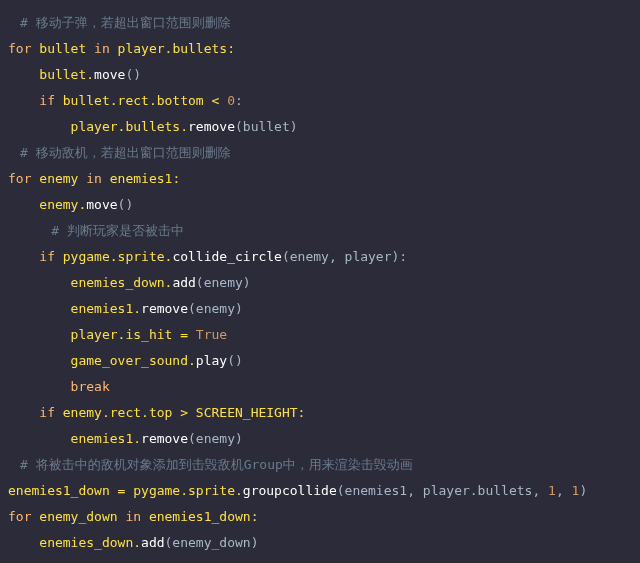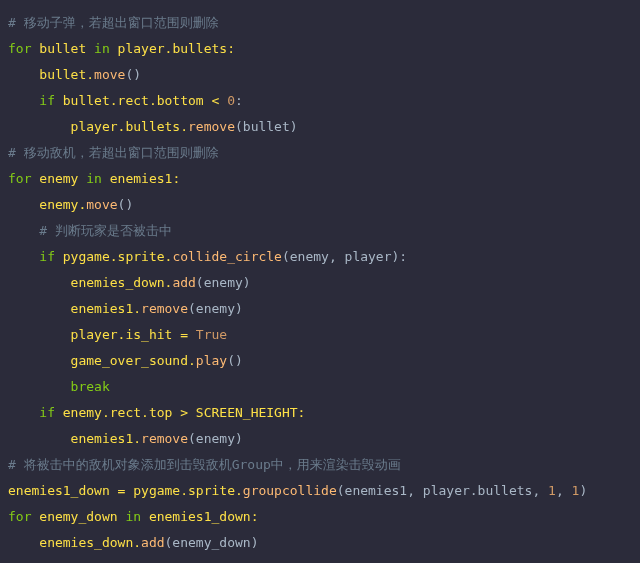--- a/index.html
+++ b/index.html
@@ -14,24 +14,24 @@
       line-height: 26px;
       color: #a9b7c6;
       padding: 10px 8px;
       width: 640px;
       height: 563px;
       overflow: hidden;
     }
     .code-line {
       white-space: pre;
     }
-    .comment { color: #6a7b8c; }
-    .keyword { color: #84cc16; }
+    .comment { color: #6a7b8c; margin-left: 12px; }
+    .keyword { color: #fdba74; }
     .ident { color: #fde047; }
-    .funcname { color: #fdba74; }
+    .funcname { color: #ffffff; }
     .number { color: #d19a66; }
     .const { color: #d19a66; text-align: right; }
     .punct { color: #a9b7c6; }
   </style>
 </head>
 <body>
 
 <pre><div class="code-line"><span class="comment"># 移动子弹，若超出窗口范围则删除</span></div><div class="code-line"><span class="keyword">for</span><span class="ident"> bullet </span><span class="keyword">in</span><span class="ident"> player.bullets:</span></div><div class="code-line"><span class="ident">    bullet.</span><span class="funcname">move</span><span class="punct">()</span></div><div class="code-line"><span class="keyword">    if</span><span class="ident"> bullet.rect.bottom &lt; </span><span class="number">0</span><span class="punct">:</span></div><div class="code-line"><span class="ident">        player.bullets.</span><span class="funcname">remove</span><span class="punct">(bullet)</span></div><div class="code-line"><span></span></div><div class="code-line"><span class="comment"># 移动敌机，若超出窗口范围则删除</span></div><div class="code-line"><span class="keyword">for</span><span class="ident"> enemy </span><span class="keyword">in</span><span class="ident"> enemies1:</span></div><div class="code-line"><span class="ident">    enemy.</span><span class="funcname">move</span><span class="punct">()</span></div><div class="code-line"><span class="comment">    # 判断玩家是否被击中</span></div><div class="code-line"><span class="keyword">    if</span><span class="ident"> pygame.sprite.</span><span class="funcname">collide_circle</span><span class="punct">(enemy, player):</span></div><div class="code-line"><span class="ident">        enemies_down.</span><span class="funcname">add</span><span class="punct">(enemy)</span></div><div class="code-line"><span class="ident">        enemies1.</span><span class="funcname">remove</span><span class="punct">(enemy)</span></div><div class="code-line"><span class="ident">        player.is_hit = </span><span class="const">True</span></div><div class="code-line"><span class="ident">        game_over_sound.</span><span class="funcname">play</span><span class="punct">()</span></div><div class="code-line"><span class="keyword">        break</span></div><div class="code-line"><span class="keyword">    if</span><span class="ident"> enemy.rect.top &gt; SCREEN_HEIGHT:</span></div><div class="code-line"><span class="ident">        enemies1.</span><span class="funcname">remove</span><span class="punct">(enemy)</span></div><div class="code-line"><span></span></div><div class="code-line"><span class="comment"># 将被击中的敌机对象添加到击毁敌机Group中，用来渲染击毁动画</span></div><div class="code-line"><span class="ident">enemies1_down = pygame.sprite.</span><span class="funcname">groupcollide</span><span class="punct">(enemies1, player.bullets, </span><span class="number">1</span><span class="punct">, </span><span class="number">1</span><span class="punct">)</span></div><div class="code-line"><span class="keyword">for</span><span class="ident"> enemy_down </span><span class="keyword">in</span><span class="ident"> enemies1_down:</span></div><div class="code-line"><span class="ident">    enemies_down.</span><span class="funcname">add</span><span class="punct">(enemy_down)</span></div></pre>
 
 </body></html>

